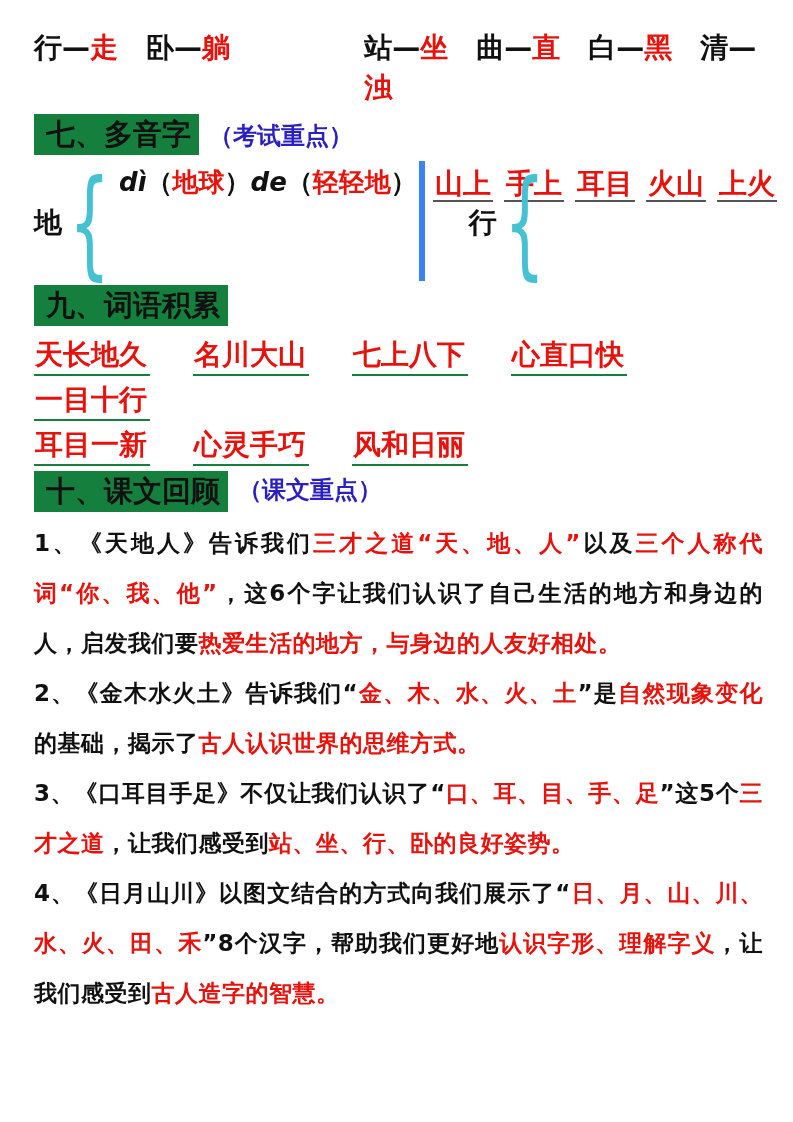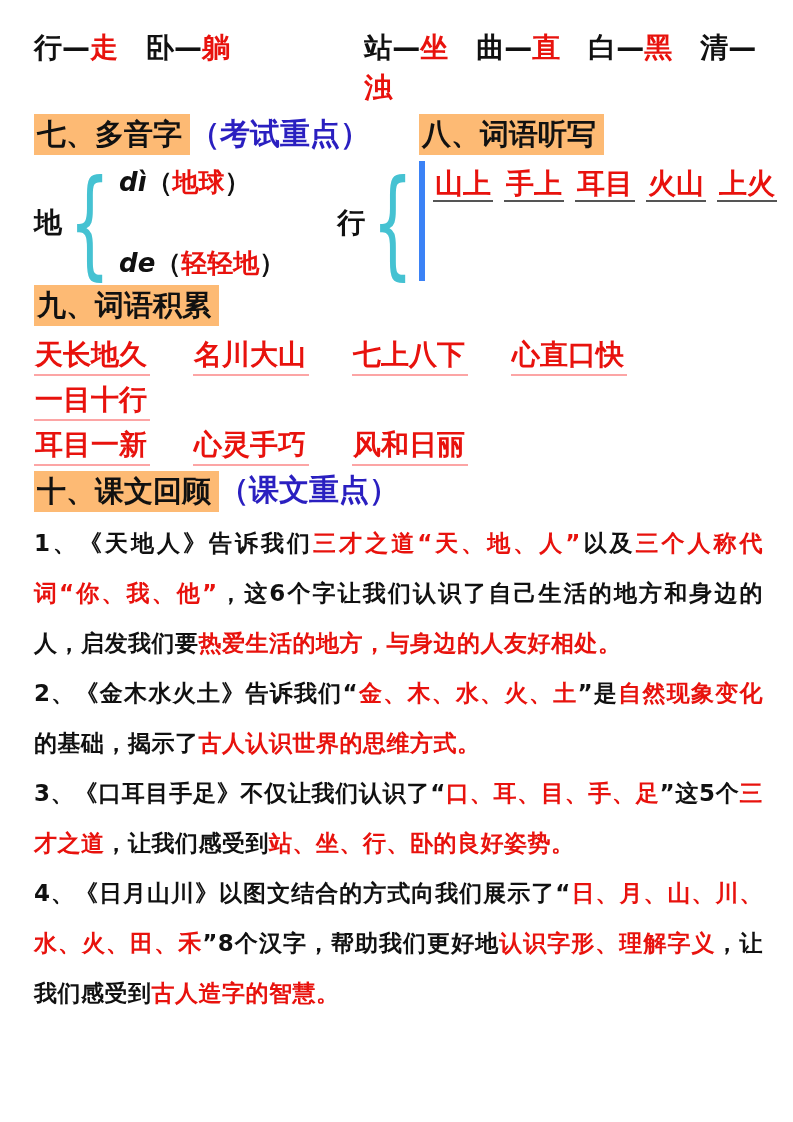--- a/index.html
+++ b/index.html
@@ -24,43 +24,43 @@
     margin-bottom: 6px;
     justify-content: flex-end;
   }
   .antonym-left { width: 348px; }
 
   
   .header-row { display: flex; align-items: flex-start; margin: 4px 0 6px; }
   .header-row .col-l { width: 385px; }
   .hl {
     display: inline-block;
-    background: #fdba74;
+    background: #15803d;
     font-size: 29px;
     line-height: 38px;
-    padding: 1px 8px 2px 3px;
+    padding: 1px 8px 2px 12px;
     color: #111111;
   }
-  .note { color: #2a1fc0; font-size: 30px; line-height: 38px; padding-left: 0; }
+  .note { color: #2a1fc0; font-size: 24px; line-height: 38px; padding-left: 10px; }
 
   
   .two-col { display: flex; align-items: stretch; margin-bottom: 4px; }
   .col-poly { width: 385px; display: flex; gap: 52px; padding-top: 4px; }
   .poly-group { display: flex; align-items: center; }
   .poly-base { font-size: 28px; }
   .brace {
     font-size: 118px;
     font-weight: 400;
     color: #45c2d2;
     line-height: 110px;
     transform: scaleX(0.55);
     margin: 0 -8px 0 -10px;
   }
   .poly-readings {
-    display: flex; flex-direction: column; justify-content: space-between;
+    display: flex; flex-direction: row; justify-content: space-between;
     height: 116px; font-size: 26px; white-space: nowrap;
   }
   .col-dict {
     flex: 1;
     border-left: 6px solid #3b82f6;
     padding: 2px 0 0 8px;
   }
   .dict-row { font-size: 28px; line-height: 41px; white-space: nowrap; }
   .dict-row .dword {
     color: #e8120d;
@@ -68,21 +68,21 @@
     padding: 0 2px 0 2px;
     margin-right: 11px;
     display: inline-block;
     line-height: 33px;
   }
 
   
   .idiom-row { font-size: 28px; line-height: 45px; }
   .idiom-row .iword {
     color: #e8120d;
-    border-bottom: 2px solid #fca5a5;
+    border-bottom: 2px solid #15803d;
     padding: 0 3px 1px 1px;
     margin-right: 43px;
     display: inline-block;
     line-height: 36px;
   }
 
   
   .para {
     font-size: 23px;
     line-height: 50px;
@@ -94,23 +94,20 @@
 <body>
 
 <div class="antonym-row">
   <div class="antonym-left"><span class="seg-k">行—</span><span class="seg-r">走</span><span class="seg-k">　</span><span class="seg-k">卧—</span><span class="seg-r">躺</span></div>
   <div class="antonym-right"><span class="seg-k">站—</span><span class="seg-r">坐</span><span class="seg-k">　</span><span class="seg-k">曲—</span><span class="seg-r">直</span><span class="seg-k">　</span><span class="seg-k">白—</span><span class="seg-r">黑</span><span class="seg-k">　</span><span class="seg-k">清—</span><span class="seg-r">浊</span></div>
 </div>
 
 <div class="header-row">
   <div class="col-l">
     <span class="hl">七、多音字</span><span class="note">（考试重点）</span>
-  </div>
-  <div class="col-r">
-    <span class="hl">八、词语听写</span>
   </div>
 </div>
 
 <div class="two-col">
   <div class="col-poly">
     <div class="poly-group">
       <span class="poly-base">地</span>
       <span class="brace">{</span>
       <div class="poly-readings">
         <div class="poly-reading"><span class="seg-p">dì</span><span class="seg-k">（</span><span class="seg-r">地球</span><span class="seg-k">）</span></div>

